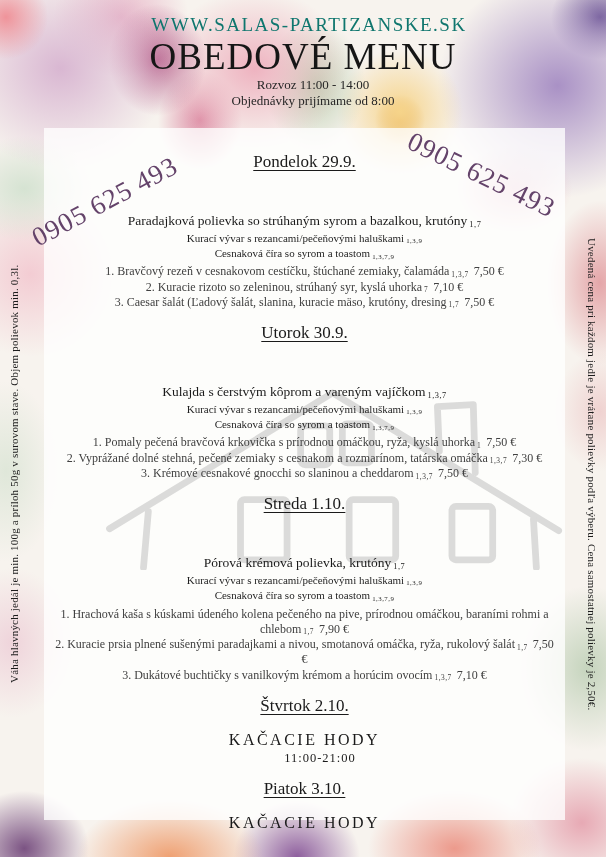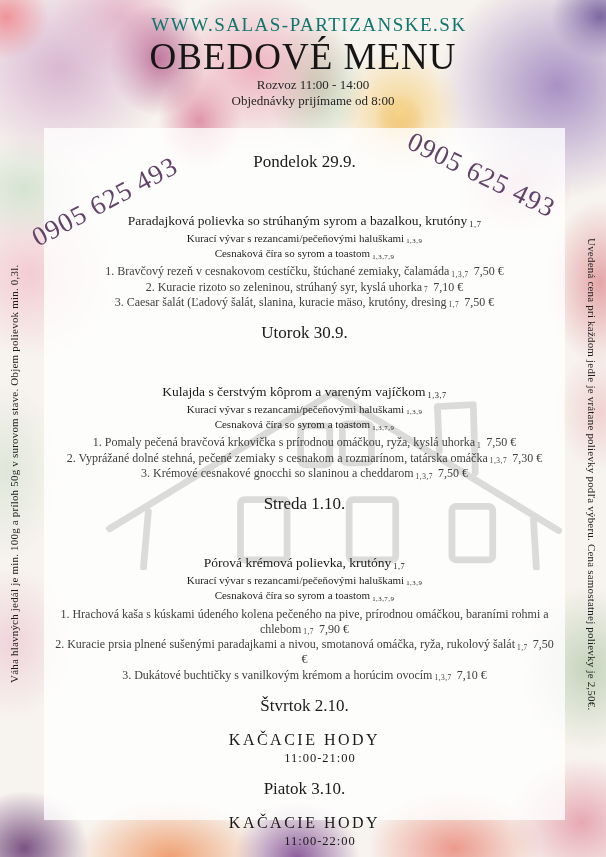--- a/index.html
+++ b/index.html
@@ -44,21 +44,21 @@
   .panel{
     position:absolute;left:44px;top:128px;width:521px;height:692px;
     background:rgba(255,255,255,0.78);z-index:1;
   }
   .house{position:absolute;left:95px;top:375px;width:485px;height:195px;z-index:2;opacity:.4;}
   .menu{
     position:absolute;left:44px;top:128px;width:521px;height:692px;z-index:4;
     text-align:center;padding-top:24px;box-sizing:border-box;
   }
   .day-section{margin-bottom:13px;}
-  .day-heading{font-size:17px;text-underline-offset:3px;margin-bottom:5px;color:#1a1a1a;}
+  .day-heading{font-size:17px;text-decoration:underline;text-underline-offset:3px;margin-bottom:5px;color:#1a1a1a;}
   .soup-primary{font-size:13.5px;line-height:1.3;color:#1a1a1a;}
   .soup-secondary{font-size:11px;line-height:1.3;color:#1f1f1f;}
   .soups{margin-bottom:3px;margin-top:40px;}
   .main-line{font-size:12px;line-height:1.27;color:#404040;width:97%;margin:0 auto;}
   .allergens{font-size:.62em;vertical-align:-0.22em;margin-left:2px;letter-spacing:.5px;}
   .price{margin-left:5px;}
   .special-title{font-size:16px;letter-spacing:2.5px;margin-top:15px;color:#1a1a1a;}
   .special-hours{font-size:12.5px;letter-spacing:1px;margin-top:2px;color:#1a1a1a;margin-left:31px;}
   .phone{
     position:absolute;z-index:3;font-size:27px;color:#5c3a63;letter-spacing:1px;
@@ -141,15 +141,14 @@
       <div class="main-line">3. Dukátové buchtičky s vanilkovým krémom a horúcim ovocím<span class="allergens">1,3,7</span><span class="price">7,10 €</span></div>
     </div>
     <div class="day-section">
       <div class="day-heading">Štvrtok 2.10.</div>
       <div class="special-title">KAČACIE HODY</div>
       <div class="special-hours">11:00-21:00</div>
     </div>
     <div class="day-section">
       <div class="day-heading">Piatok 3.10.</div>
       <div class="special-title">KAČACIE HODY</div>
-      <div class="special-hours">11:00-22:00</div>
     </div>
   </div>
 
 </body></html>

